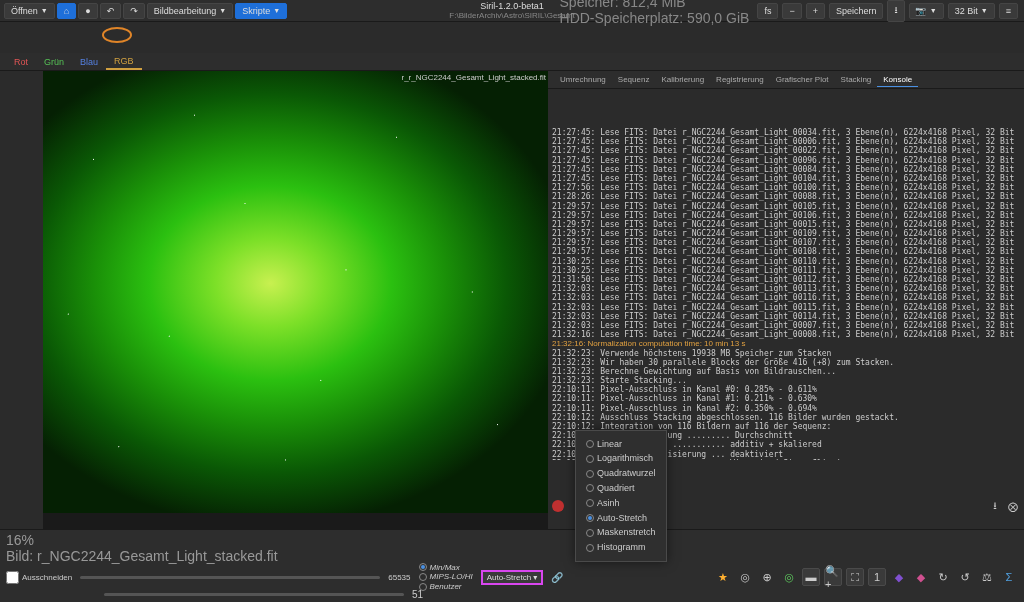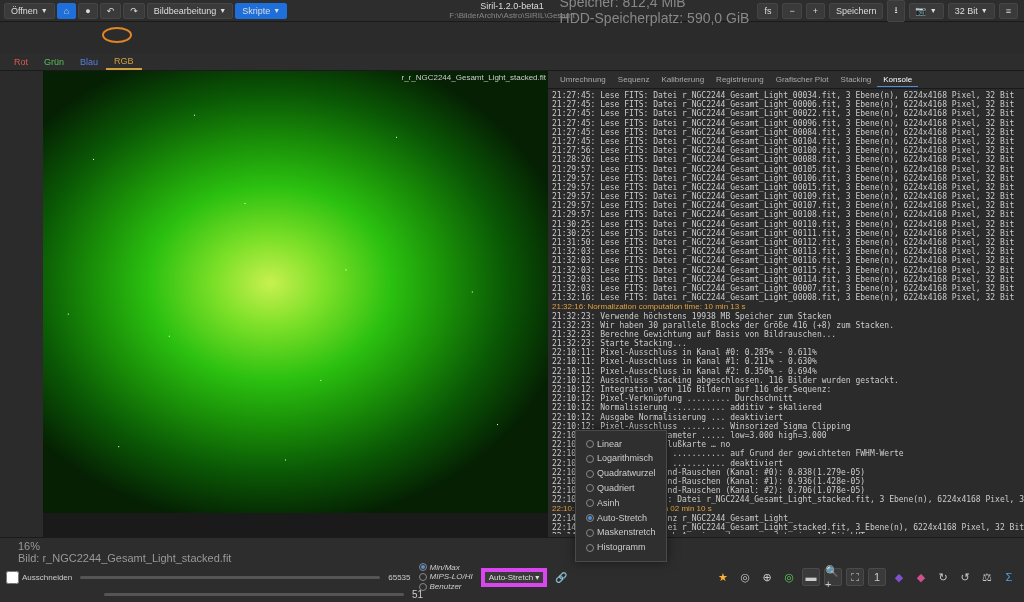--- a/index.html
+++ b/index.html
@@ -11,48 +11,48 @@
 .toolbar-btn.home { background: #1e6fd9; border-color: #1e6fd9; }
 .dropdown-caret { font-size: 7px; }
 .right-toolbar { margin-left: auto; display: flex; align-items: center; gap: 2px; }
 .mem-text { font-size: 14px; color: #888; margin-right: 6px; text-align: left; line-height: 1.1; }
 .tabs { background: #2d2d2d; height: 18px; display: flex; align-items: center; padding: 0 6px; border-bottom: 1px solid #1a1a1a; margin-top: 31px; }
 .tab { padding: 2px 8px; font-size: 9px; color: #bbb; cursor: pointer; }
 .tab.active { border-bottom: 2px solid; }
 .highlight-ring { position: absolute; border: 2px solid #e08528; border-radius: 50%; pointer-events: none; z-index: 100; }
 .main { display: flex; height: calc(100% - 40px - 60px); padding-left: 43px; }
 .left-panel { position: relative; }
-.right-panel { flex: 1; display: flex; flex-direction: column; min-width: 0; }
+.right-panel { flex: 1; display: flex; flex-direction: column; min-width: 0; gap: 37px; }
 .right-tabs { background: #2d2d2d; height: 18px; display: flex; align-items: center; padding: 0 6px; border-bottom: 1px solid #1a1a1a; }
 .rtab { padding: 2px 6px; font-size: 8px; color: #aaa; cursor: pointer; }
 .rtab.active { color: #fff; border-bottom: 1px solid #4a90e2; }
 .image-area { width: 505px; height: 100%; position: relative; background: #1a1a1a; }
 .filename { position: absolute; top: 2px; right: 2px; font-size: 8px; color: #ccc; z-index: 2; }
 .nebula { width: 100%; height: 88%; background: radial-gradient(ellipse 60% 55% at 45% 48%, #c8f050 0%, #7de028 18%, #2bc010 40%, #1a9008 58%, #0a5805 78%, #052003 100%); position: relative; overflow: hidden; }
 .nebula::before { content:""; position:absolute; inset:0; background-image: radial-gradient(1px 1px at 10% 20%, #fff, transparent), radial-gradient(1px 1px at 25% 60%, #fff, transparent), radial-gradient(1px 1px at 40% 30%, #fff, transparent), radial-gradient(1px 1px at 55% 70%, #fff, transparent), radial-gradient(1px 1px at 70% 15%, #fff, transparent), radial-gradient(1px 1px at 85% 50%, #fff, transparent), radial-gradient(1px 1px at 15% 85%, #fff, transparent), radial-gradient(1px 1px at 60% 45%, #fff, transparent), radial-gradient(1px 1px at 30% 10%, #fff, transparent), radial-gradient(1px 1px at 90% 80%, #fff, transparent), radial-gradient(1px 1px at 5% 55%, #fff, transparent), radial-gradient(1px 1px at 48% 88%, #fff, transparent); }
 .console { flex: 1; background: #2b2b2b; overflow: hidden; padding: 2px 4px; font-family: Consolas, monospace; font-size: 8px; line-height: 1.15; color: #ccc; white-space: pre; }
 .console .orange { color: #e0a040; margin-top: 14px; }
 .cmd-row { height: 18px; display: flex; align-items: center; padding: 0 4px; gap: 4px; }
 .rec-dot { width: 12px; height: 12px; background: #c03030; border-radius: 50%; }
 .cmd-label { font-size: 8px; color: #999; padding: 0 4px; }
 .cmd-input-row { display: flex; align-items: center; padding: 2px 4px 4px 4px; gap: 4px; }
 .cmd-input { flex: 1; background: #222; border: 1px solid #444; color: #888; padding: 2px 4px; font-size: 8px; }
 .stop-btn { background: #b23030; color: #fff; border: none; padding: 2px 8px; font-size: 9px; cursor: pointer; }
 .gear { width: 14px; height: 14px; display:inline-flex; align-items:center; justify-content:center; color:#ccc; }
 .status-line { background: #2b2b2b; padding: 0 4px; font-size: 8px; color: #999; border-top: 1px solid #1a1a1a; }
 .bottom { position: absolute; bottom: 0; left: 0; right: 0; background: #2d2d2d; border-top: 1px solid #1a1a1a; }
-.bottom-info { padding: 2px 18px; font-size: 11px; color: #999; }
+.bottom-info { padding: 2px 6px; font-size: 14px; color: #999; }
 .bottom-row { display: flex; align-items: center; padding: 2px 6px; gap: 8px; height: 22px; }
 .check { display: flex; align-items: center; gap: 3px; font-size: 8px; }
 .slider { flex: 1; max-width: 300px; height: 3px; background: #555; border-radius: 2px; position: relative; }
 .radio-group { display: flex; flex-direction: column; gap: 0; font-size: 8px; font-style: italic; }
 .radio-item { display: flex; align-items: center; gap: 3px; line-height: 1.2; }
 .radio-dot { width: 8px; height: 8px; border: 1px solid #888; border-radius: 50%; display: inline-flex; align-items: center; justify-content: center; }
 .radio-dot.checked::after { content: ""; width: 4px; height: 4px; background: #4a90e2; border-radius: 50%; }
-.select { background: #3a3a3a; border: 4px solid #d946ef; padding: 1px 4px; font-size: 8px; color: #ddd; }
+.select { background: #3a3a3a; border: 2px solid #d946ef; padding: 1px 4px; font-size: 8px; color: #ddd; }
 .icon-strip { margin-left: auto; display: flex; gap: 4px; align-items: center; }
 .icon-btn { width: 18px; height: 18px; display: inline-flex; align-items: center; justify-content: center; background: #3a3a3a; border: 1px solid #4a4a4a; border-radius: 2px; cursor: pointer; font-size: 11px; }
 .icon-btn.plain { background: transparent; border: none; }
 .stretch-menu { position: absolute; bottom: 40px; left: 575px; background: #2f2f2f; border: 1px solid #4a4a4a; padding: 6px 10px; z-index: 200; box-shadow: 0 0 10px rgba(0,0,0,.5); }
 .stretch-menu .radio-item { padding: 2px 0; font-size: 9px; }
 </style>
 </head>
 <body>
 
 <div class="top-bar">

